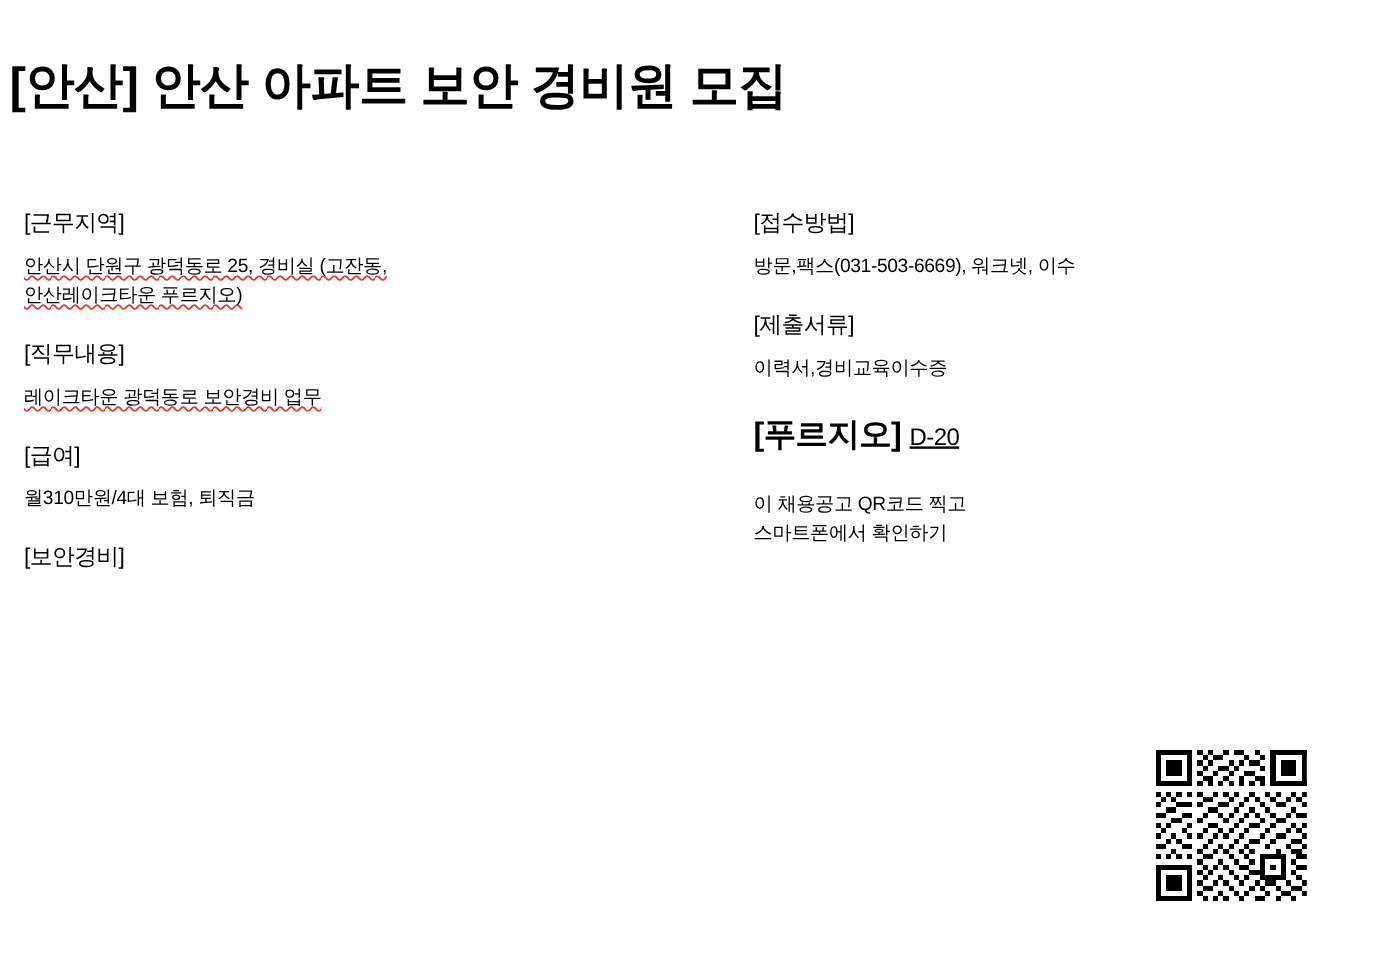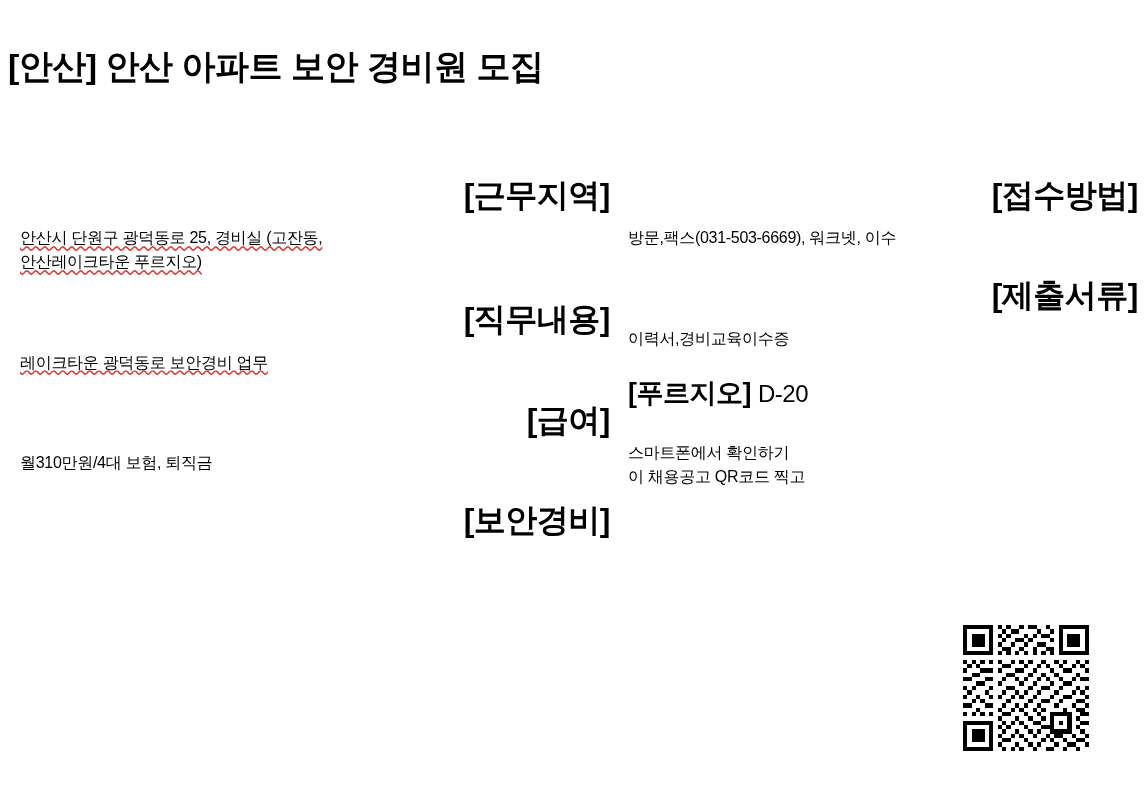--- a/index.html
+++ b/index.html
@@ -20,21 +20,21 @@
     position: relative;
     width: 1148px;
     height: 803px;
     box-sizing: border-box;
   }
 
   .page-title {
     position: absolute;
     left: 8px;
     top: 44px;
-    font-size: 34px;
+    font-size: 41px;
     font-weight: bold;
     letter-spacing: -0.5px;
     white-space: nowrap;
   }
 
   .col {
     position: absolute;
     top: 176px;
   }
   .col-left {
@@ -44,38 +44,38 @@
   .col-right {
     left: 628px;
     width: 510px;
   }
 
   .block {
     margin-bottom: 18px;
   }
 
   .heading {
-    font-size: 32px;
-    font-weight: bold;
+    font-size: 19px;
+    font-weight: normal;
     letter-spacing: -0.5px;
     margin: 0 0 12px 0;
     line-height: 1.2;
-    text-align: right;
   }
 
   .heading-inline {
     font-size: 27px;
     font-weight: bold;
     letter-spacing: -0.5px;
     margin: 0 0 10px 0;
     line-height: 1.25;
   }
   .heading-inline .tail {
     font-weight: normal;
-    font-size: 24px;
+    font-size: 20px;
+    text-decoration: underline;
   }
 
   .body-text {
     font-size: 16px;
     line-height: 1.5;
     letter-spacing: -0.3px;
     margin: 0;
   }
 
   
@@ -159,22 +159,22 @@
         <div><span>이력서,경비교육이수증</span></div>
       </div>
     </div>
 
     <div class="block block-gap-lg">
       <div class="heading-inline"><span>[푸르지오]</span> <span class="tail">D-20</span></div>
     </div>
 
     <div class="block">
       <div class="body-text">
+        <div><span>이 채용공고 QR코드 찍고</span></div>
         <div><span>스마트폰에서 확인하기</span></div>
-        <div><span>이 채용공고 QR코드 찍고</span></div>
       </div>
     </div>
 
   </div>
 
   <div class="qr-wrap">
     <svg viewBox="0 0 29 29" shape-rendering="crispEdges">
       <rect x="0" y="0" width="29" height="29" fill="#ffffff"></rect>
       <g fill="#000000">
 

